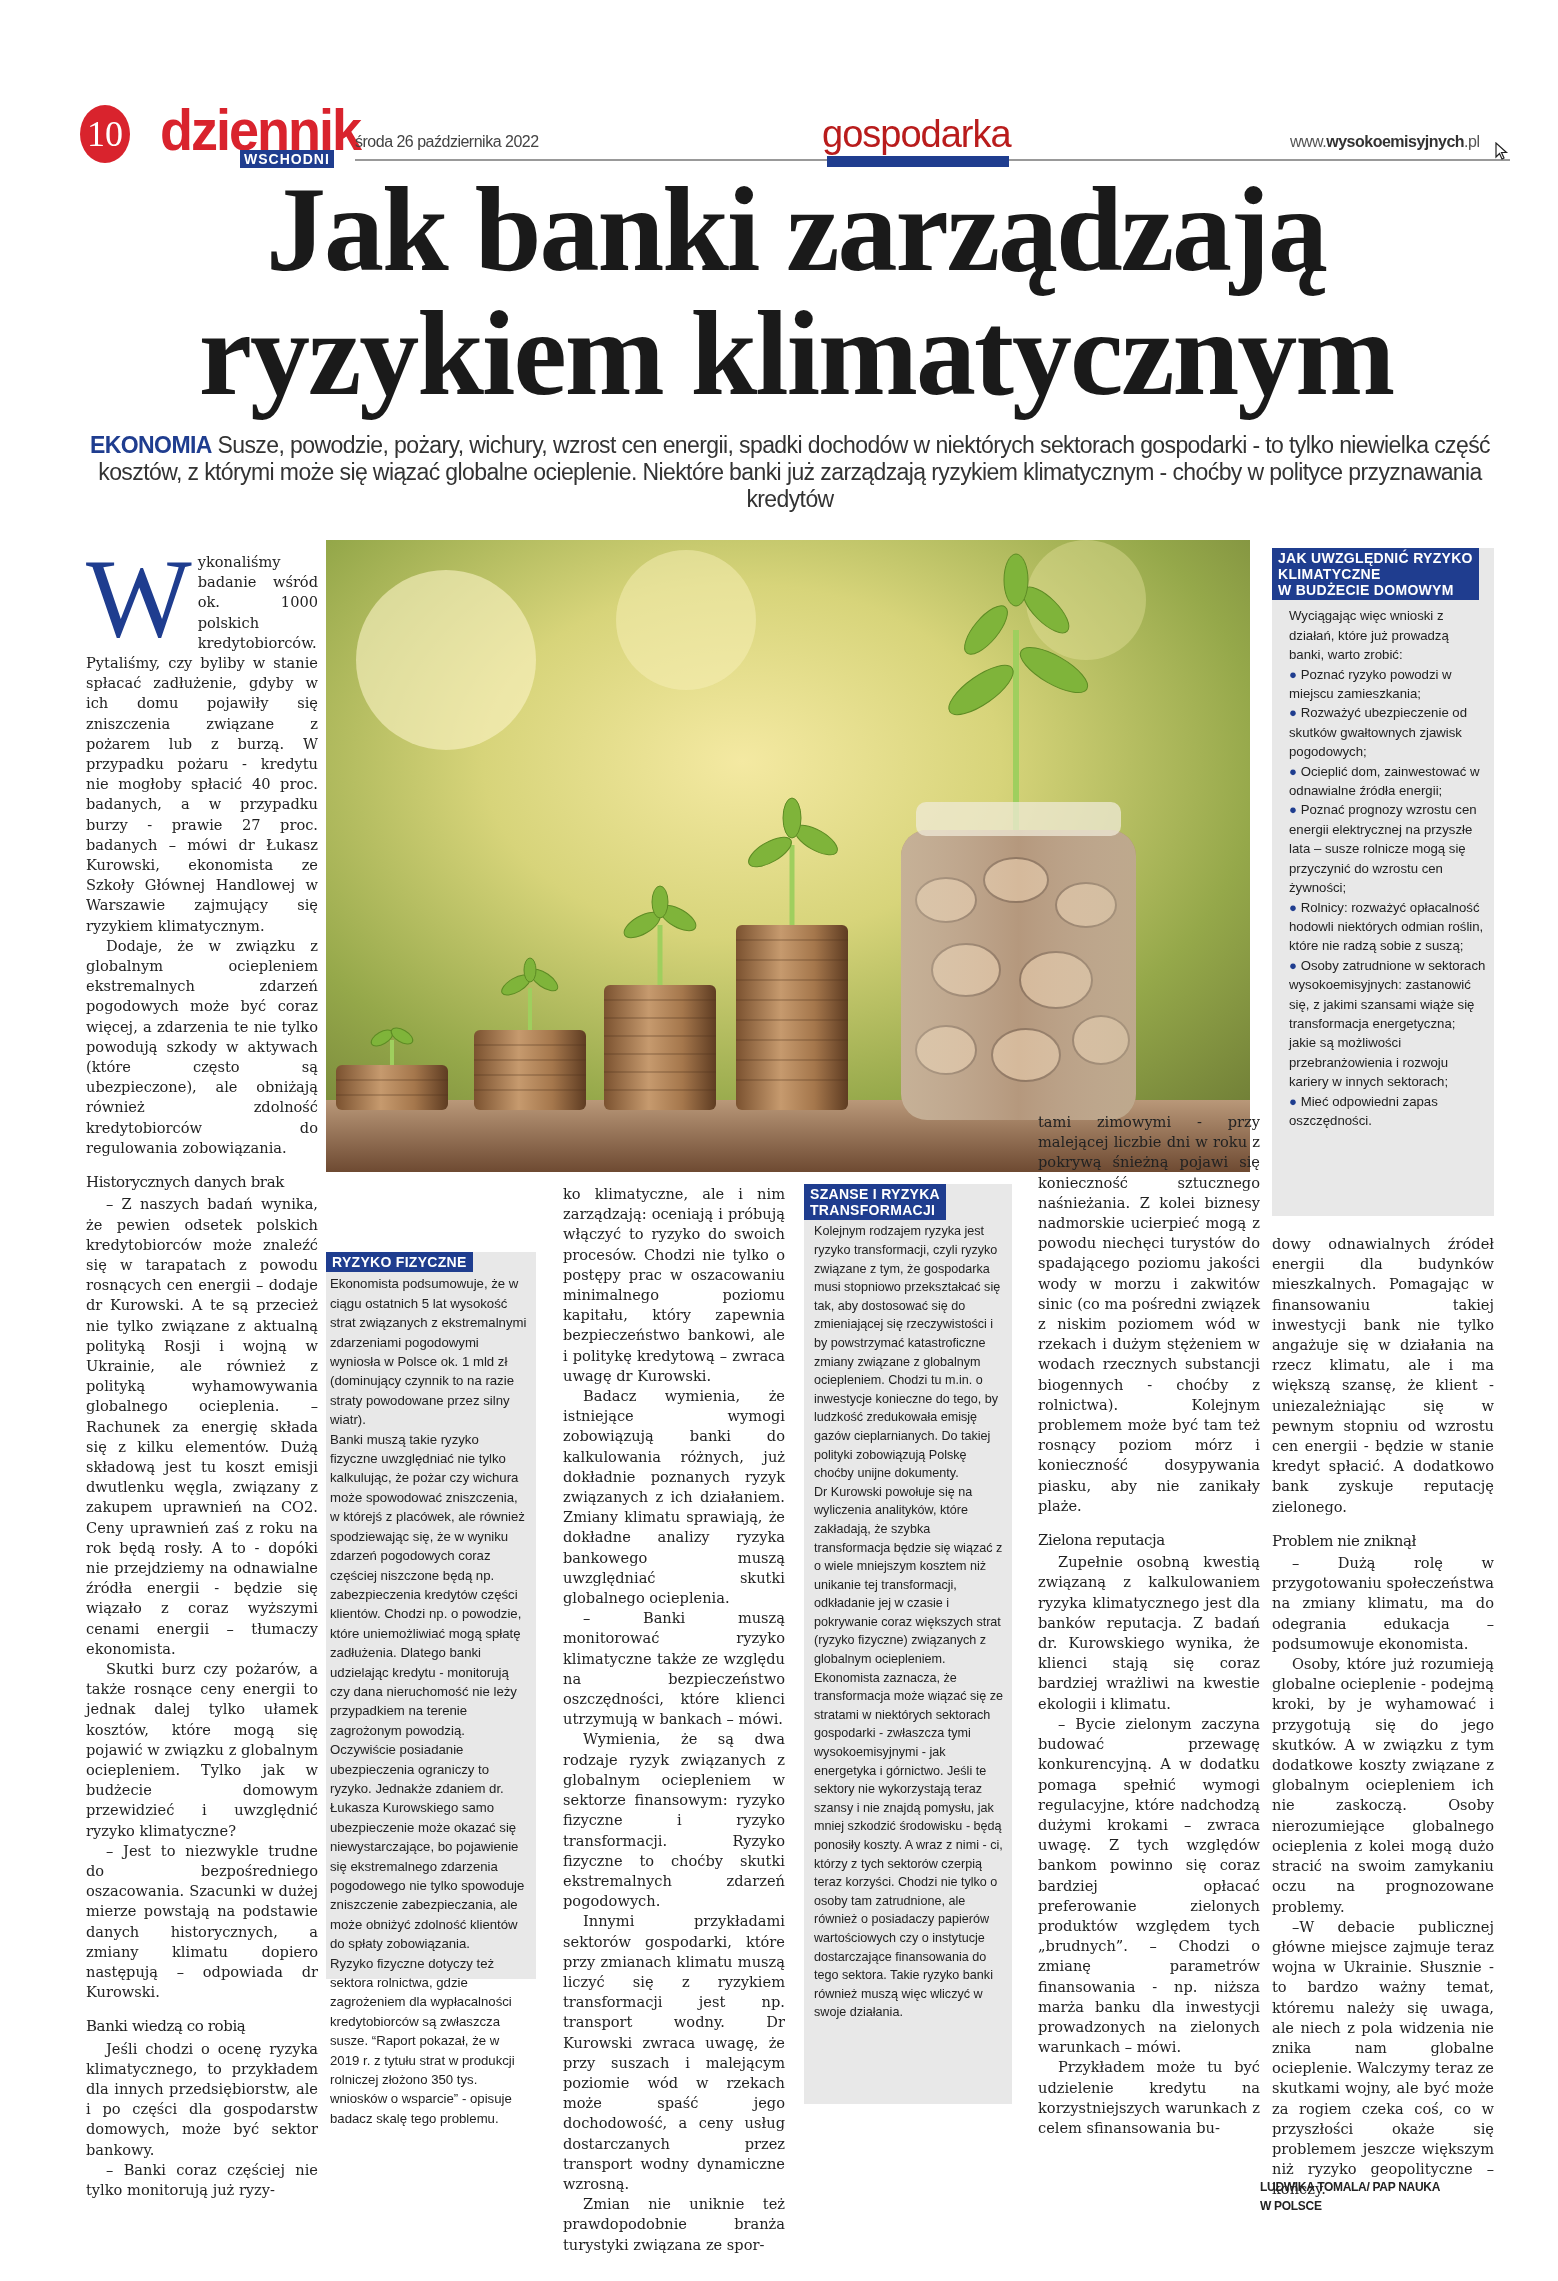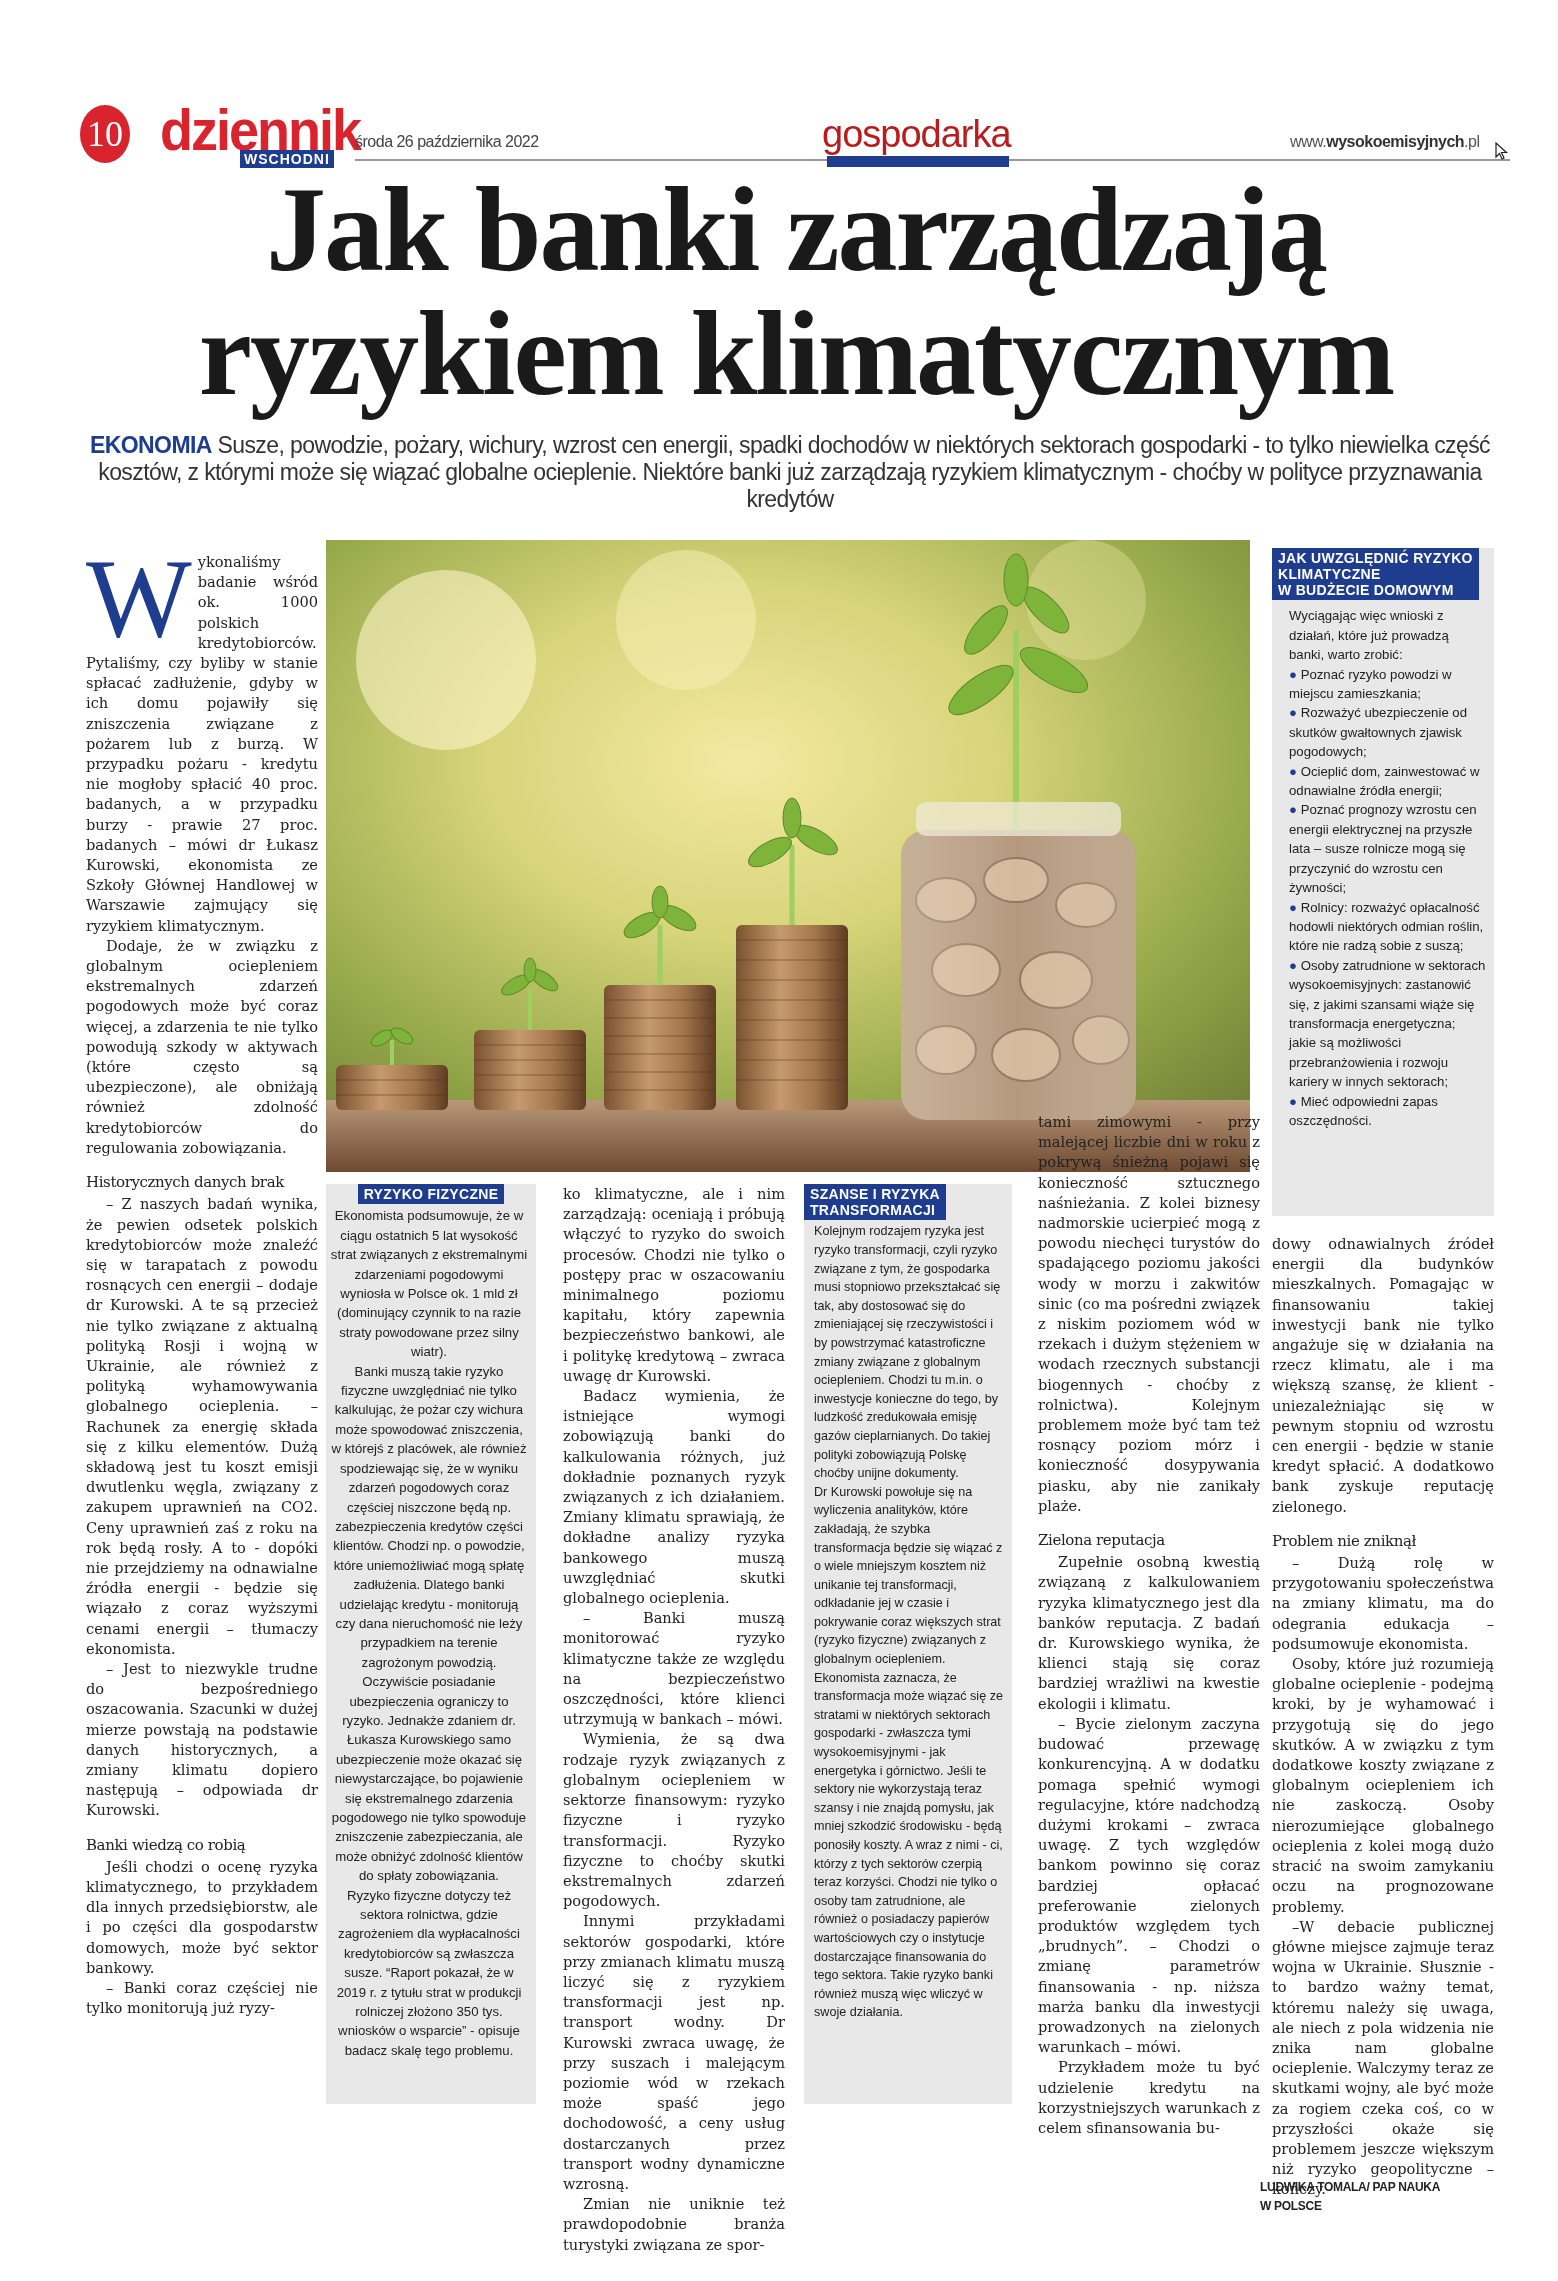--- a/index.html
+++ b/index.html
@@ -157,27 +157,28 @@
     <rect x="590" y="262" width="205" height="34" rx="10" fill="#efe9d7" opacity="0.75"></rect>
   </svg>
 </div>
 
 <div class="col" style="left:86px; top:552px; width:232px;">
   <span class="dropcap">W</span>
   <p class="noindent">ykonaliśmy badanie wśród ok. 1000 polskich kredytobiorców. Pytaliśmy, czy byliby w stanie spłacać zadłużenie, gdyby w ich domu pojawiły się zniszczenia związane z pożarem lub z burzą. W przypadku pożaru - kredytu nie mogłoby spłacić 40 proc. badanych, a w przypadku burzy - prawie 27 proc. badanych – mówi dr Łukasz Kurowski, ekonomista ze Szkoły Głównej Handlowej w Warszawie zajmujący się ryzykiem klimatycznym.</p>
   <p>Dodaje, że w związku z globalnym ociepleniem ekstremalnych zdarzeń pogodowych może być coraz więcej, a zdarzenia te nie tylko powodują szkody w aktywach (które często są ubezpieczone), ale obniżają również zdolność kredytobiorców do regulowania zobowiązania.</p>
   <h3>Historycznych danych brak</h3>
   <p>– Z naszych badań wynika, że pewien odsetek polskich kredytobiorców może znaleźć się w tarapatach z powodu rosnących cen energii – dodaje dr Kurowski. A te są przecież nie tylko związane z aktualną polityką Rosji i wojną w Ukrainie, ale również z polityką wyhamowywania globalnego ocieplenia. – Rachunek za energię składa się z kilku elementów. Dużą składową jest tu koszt emisji dwutlenku węgla, związany z zakupem uprawnień na CO2. Ceny uprawnień zaś z roku na rok będą rosły. A to - dopóki nie przejdziemy na odnawialne źródła energii - będzie się wiązało z coraz wyższymi cenami energii – tłumaczy ekonomista.</p>
+  <p>Skutki burz czy pożarów, a także rosnące ceny energii to jednak dalej tylko ułamek kosztów, które mogą się pojawić w związku z globalnym ociepleniem. Tylko jak w budżecie domowym przewidzieć i uwzględnić ryzyko klimatyczne?</p>
   <p>– Jest to niezwykle trudne do bezpośredniego oszacowania. Szacunki w dużej mierze powstają na podstawie danych historycznych, a zmiany klimatu dopiero następują – odpowiada dr Kurowski.</p>
   <h3>Banki wiedzą co robią</h3>
   <p>Jeśli chodzi o ocenę ryzyka klimatycznego, to przykładem dla innych przedsiębiorstw, ale i po części dla gospodarstw domowych, może być sektor bankowy.</p>
   <p>– Banki coraz częściej nie tylko monitorują już ryzy-</p>
 </div>
 
-<div class="box" style="left:326px; top:1184px; width:210px; height:920px;text-align:center;">
+<div class="box" style="left:326px; top:1252px; width:210px; height:727px;">
   <span class="box-title">RYZYKO FIZYCZNE</span>
   <div class="box-body" style="padding-left:4px;">
     <p>Ekonomista podsumowuje, że w ciągu ostatnich 5 lat wysokość strat związanych z ekstremalnymi zdarzeniami pogodowymi wyniosła w Polsce ok. 1 mld zł (dominujący czynnik to na razie straty powodowane przez silny wiatr).</p>
     <p>Banki muszą takie ryzyko fizyczne uwzględniać nie tylko kalkulując, że pożar czy wichura może spowodować zniszczenia, w którejś z placówek, ale również spodziewając się, że w wyniku zdarzeń pogodowych coraz częściej niszczone będą np. zabezpieczenia kredytów części klientów. Chodzi np. o powodzie, które uniemożliwiać mogą spłatę zadłużenia. Dlatego banki udzielając kredytu - monitorują czy dana nieruchomość nie leży przypadkiem na terenie zagrożonym powodzią.</p>
     <p>Oczywiście posiadanie ubezpieczenia ograniczy to ryzyko. Jednakże zdaniem dr. Łukasza Kurowskiego samo ubezpieczenie może okazać się niewystarczające, bo pojawienie się ekstremalnego zdarzenia pogodowego nie tylko spowoduje zniszczenie zabezpieczania, ale może obniżyć zdolność klientów do spłaty zobowiązania.</p>
     <p>Ryzyko fizyczne dotyczy też sektora rolnictwa, gdzie zagrożeniem dla wypłacalności kredytobiorców są zwłaszcza susze. “Raport pokazał, że w 2019 r. z tytułu strat w produkcji rolniczej złożono 350 tys. wniosków o wsparcie” - opisuje badacz skalę tego problemu.</p>
   </div>
 </div>
 
 <div class="col" style="left:563px; top:1184px; width:222px;">

